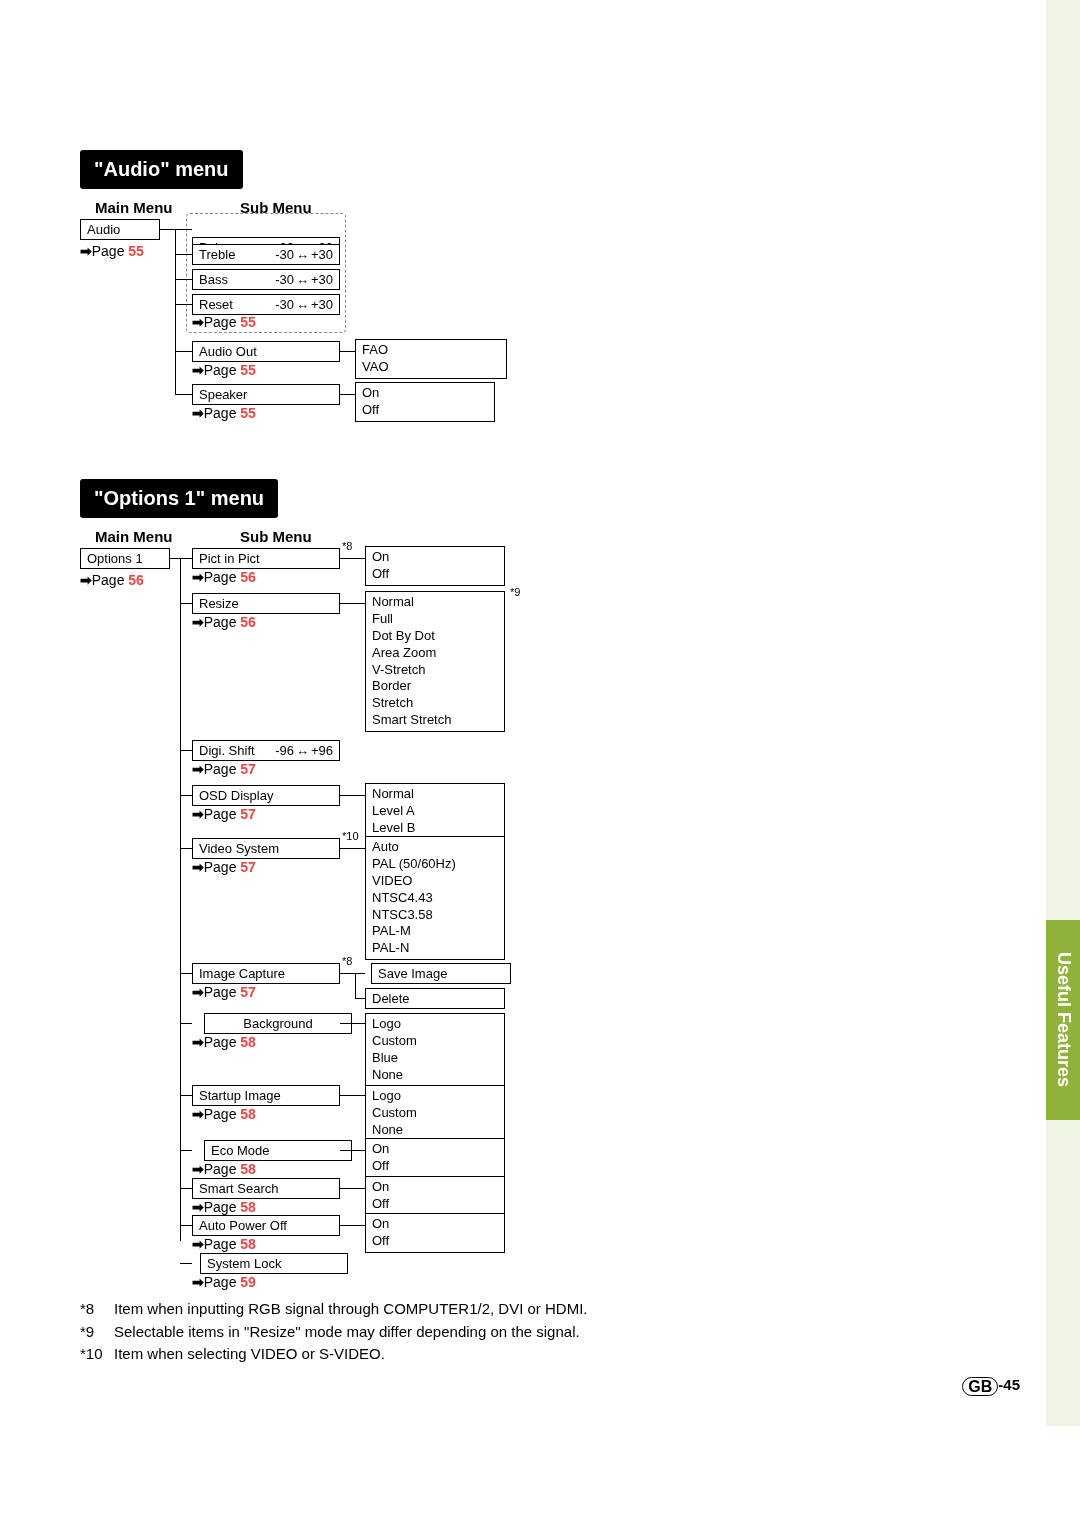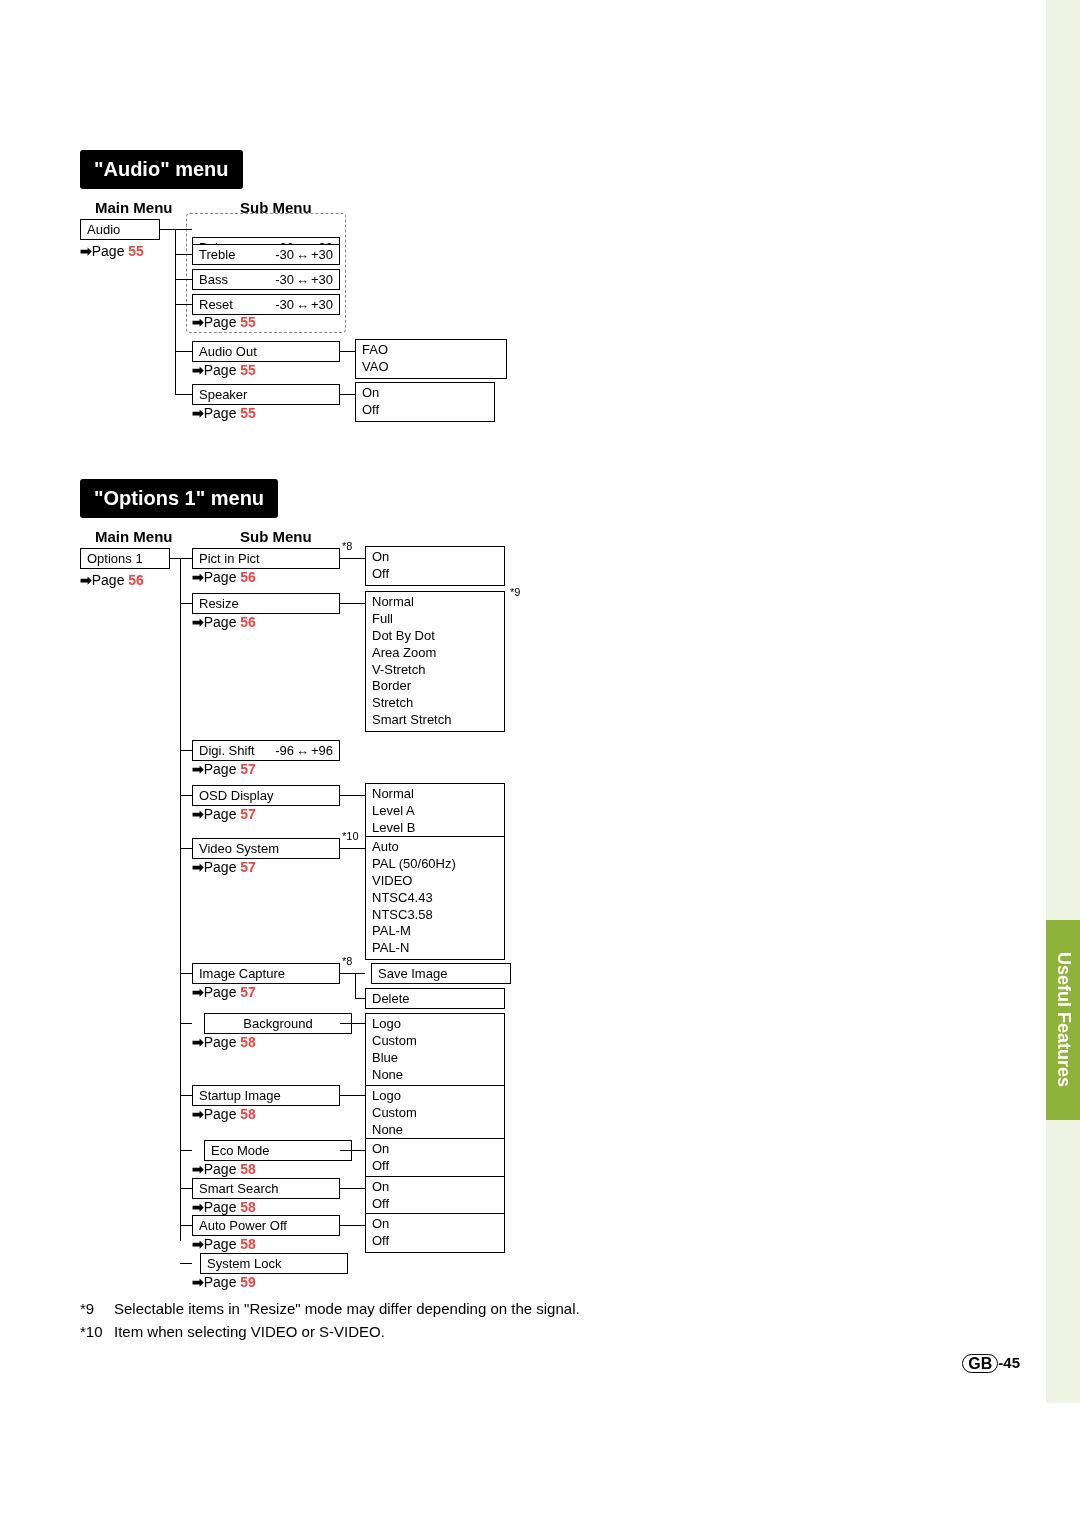--- a/index.html
+++ b/index.html
@@ -321,20 +321,21 @@
       <div>Off</div>
     </div>
 
     <div class="line-h" style="left:100px; top:713px; width:0;"></div>
     <div class="line-h" style="left:100px; top:735px; width:12px;"></div>
     <div class="box" style="left:112px; top:725px; width:148px;margin-left:8px;"><span>System Lock</span></div>
     <div class="pageref" style="left:112px; top:746px;"><span class="arrow">➡</span>Page <span class="num">59</span></div>
   </div>
 
   <div class="footnotes">
+    <p><span class="fn-key">*8</span><span>Item when inputting RGB signal through COMPUTER1/2, DVI or HDMI.</span></p>
     <p><span class="fn-key">*9</span><span>Selectable items in "Resize" mode may differ depending on the signal.</span></p>
     <p><span class="fn-key">*10</span><span>Item when selecting VIDEO or S-VIDEO.</span></p>
   </div>
 
 </div>
 
 <div class="page-num">
   <span class="gb">GB</span><span>-45</span>
 </div>
 

